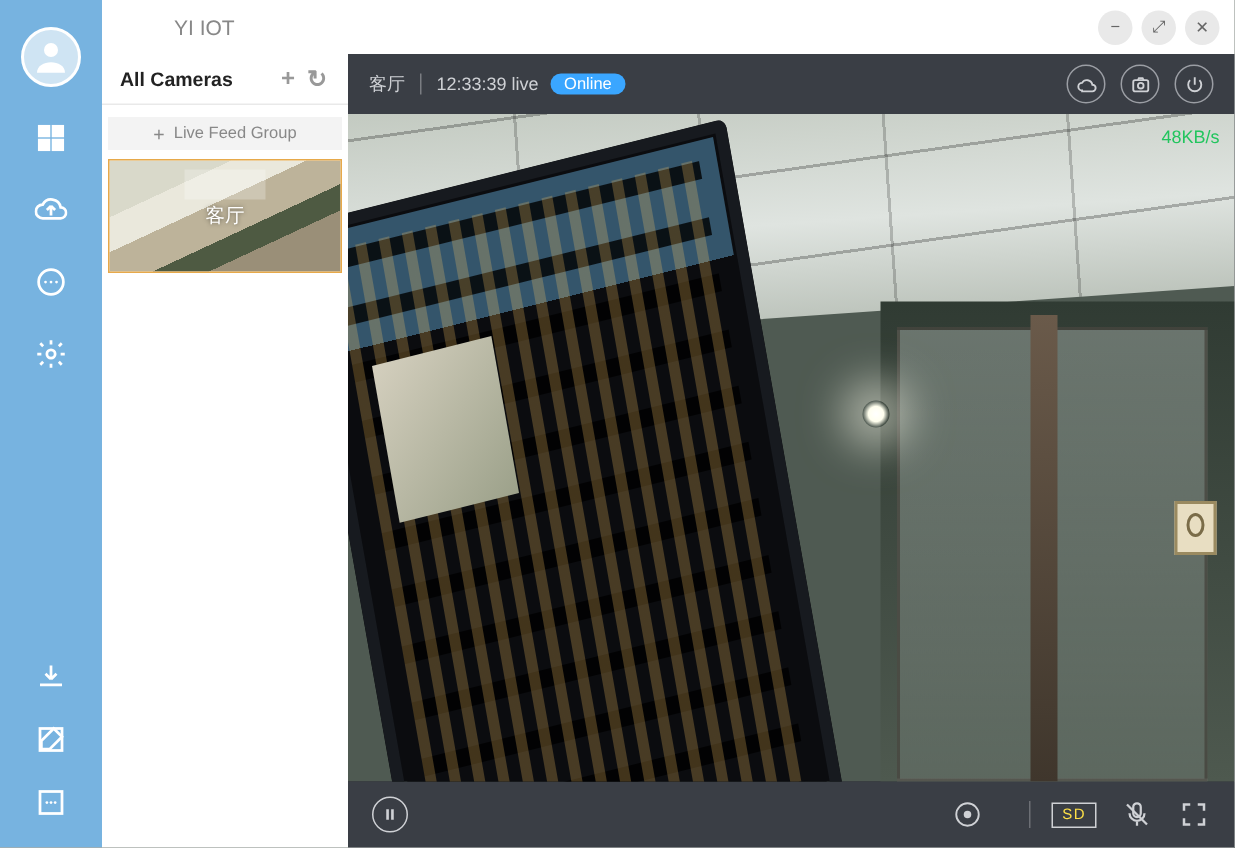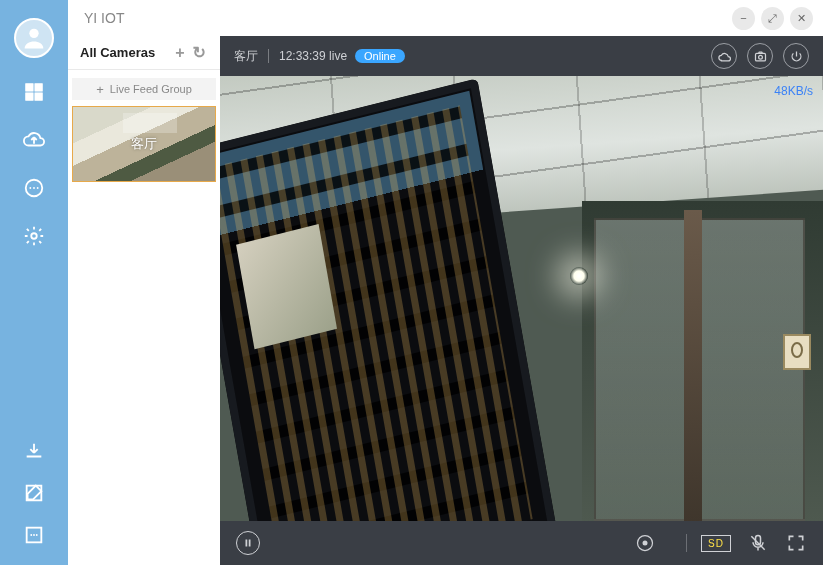--- a/index.html
+++ b/index.html
@@ -9,48 +9,48 @@
   
   .sidebar-blue { width: 68px; background: #77b3e0; display: flex; flex-direction: column; align-items: center; padding-top: 18px; }
   .avatar-circle { width: 40px; height: 40px; border: 2px solid #fff; border-radius: 50%; background: #cfe4f3; display:flex; align-items:center; justify-content:center; }
   .avatar-circle svg { width: 28px; height: 28px; }
   .nav-top { margin-top: 22px; display: flex; flex-direction: column; gap: 24px; align-items: center; }
   .nav-bottom { margin-top: auto; margin-bottom: 18px; display: flex; flex-direction: column; gap: 18px; align-items: center; }
   .nav-icon { width: 24px; height: 24px; display:flex; align-items:center; justify-content:center; cursor:pointer; }
   .nav-icon svg { stroke: #fff; fill: none; }
 
   
-  .camera-panel { width: 152px; display: flex; flex-direction: column; }
+  .camera-panel { width: 164px; display: flex; flex-direction: column; }
   .win-btn { width: 23px; height: 23px; border-radius: 50%; background: #e9e9e9; margin-left: 6px; display:flex; align-items:center; justify-content:center; color:#666; font-size:11px; cursor:pointer; }
   .panel-header { height: 34px; border-bottom: 1px solid #e9e9e9; display:flex; align-items:center; padding: 0 10px 0 12px; font-size: 13px; font-weight: bold; color:#222; }
   .panel-header .spacer { flex:1; }
   .ph-btn { color:#999; font-size:16px; cursor:pointer; padding:0 4px; }
   .group-btn { margin: 8px 4px 6px 4px; background: #f3f3f3; color:#888; font-size:11px; height:22px; display:flex; align-items:center; justify-content:center; cursor:pointer; }
   .group-btn .plus { margin-right:6px; font-size:13px; }
   .thumb { margin: 0 4px; border: 1px solid #e7a94a; position:relative; height:76px; background:
     linear-gradient(155deg, #d9d9ca 0 26%, #eae8dc 26% 42%, #bdb39a 42% 60%, #4e5a42 60% 72%, #9a8f78 72% 100%);
     display:flex; align-items:center; justify-content:center; color:#fff; font-size:13px; font-weight:500; text-shadow:0 0 3px rgba(0,0,0,.5); cursor:pointer;}
   .thumb::before { content:""; position:absolute; top:6px; left:50px; width:54px; height:20px; background: rgba(255,255,255,.25); }
 
   
   .right-area { flex:1; display:flex; flex-direction:column; background:#fff; }
   .title-wrap { display:flex; align-items:center; height:36px; }
-  .right-title { flex:1; padding-left:16px; color:#888; font-size:14px; }
+  .right-title { flex:1; padding-left:16px; color:#888; font-size:14px;margin-left:32px; }
 
   
   .video-area { flex:1; background:#2a2e34; display:flex; flex-direction:column; margin-top: 0; }
   .video-top { height: 40px; background:#3a3e45; display:flex; align-items:center; padding: 0 14px; color:#cfd1d5; font-size:12px; }
   .divider { width:1px; height:14px; background:#7a7d82; margin: 0 10px; }
   .status-pill { background:#3aa6ff; color:#fff; border-radius:9px; padding:1px 9px; font-size:11px; margin-left:8px; }
   .video-top .spacer { flex:1; }
   .top-circ { width:26px; height:26px; border:1.5px solid #9b9ea4; border-radius:50%; margin-left:10px; display:flex; align-items:center; justify-content:center; cursor:pointer; }
   .top-circ svg { stroke:#cfd1d5; fill:none; }
 
   .video-canvas { flex:1; position:relative; overflow:hidden; }
-  .bitrate { position:absolute; top:8px; right:10px; color:#3b82f6; font-size:12px; z-index:3; }
+  .bitrate { position:absolute; top:8px; right:10px; color:#22c55e; font-size:12px; z-index:3; }
 
   
   .scene { position:absolute; inset:0; background:#4f5a52; }
   .ceiling { position:absolute; top:0; left:0; right:0; height:35%; background:linear-gradient(180deg,#c3cac1,#dfe4e0 60%,#bec5bd); transform:skewY(-4deg); transform-origin:top left; }
   .ceiling-grid { position:absolute; inset:0; background:
     repeating-linear-gradient(-4deg, transparent 0 58px, rgba(0,0,0,.25) 58px 60px),
     repeating-linear-gradient(86deg, transparent 0 120px, rgba(0,0,0,.2) 120px 122px); }
   .light { position:absolute; top:43%; left:58%; width:18px; height:18px; border-radius:50%; background:radial-gradient(circle,#fff,#ffe 40%, transparent 70%); box-shadow:0 0 28px 14px rgba(255,255,240,.5); }
   .panel-right { position:absolute; right:0; bottom:0; top:28%; left:60%; background:linear-gradient(180deg,#303b33,#4e594f); }
   .doorframe { position:absolute; right:20%; top:30%; bottom:0; width:3%; background:linear-gradient(#6a5a4a,#3f362c); }

